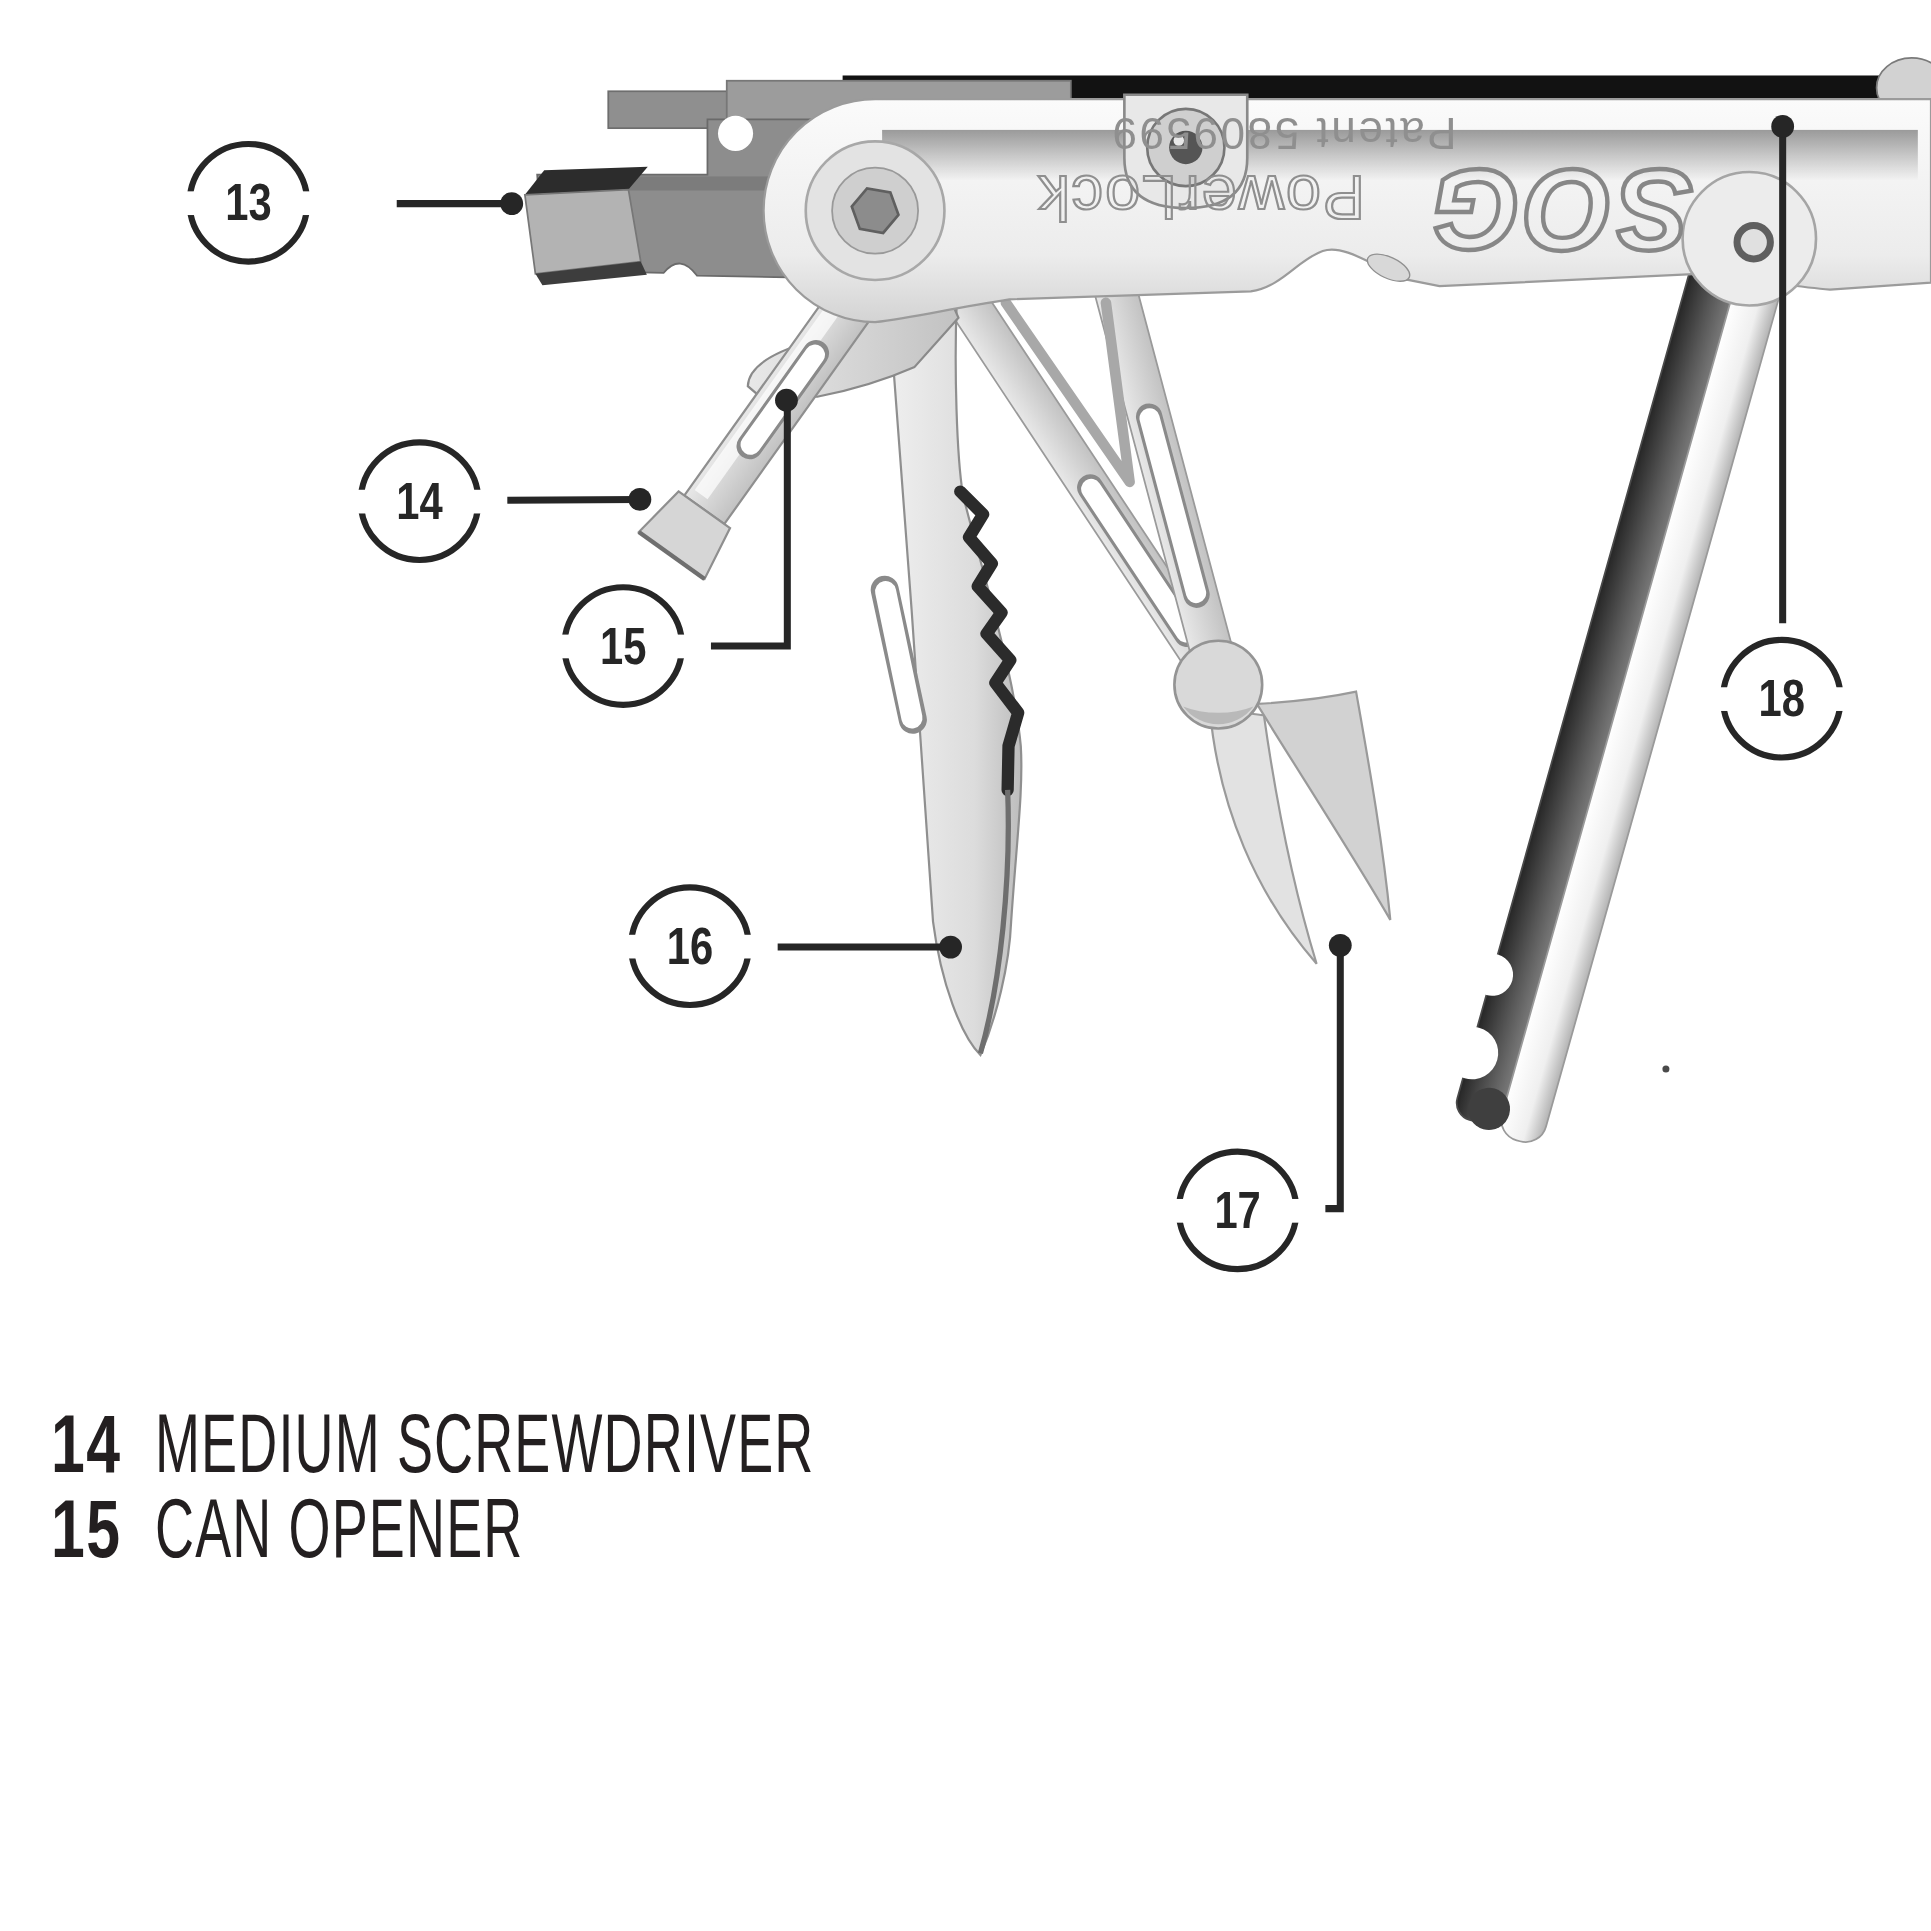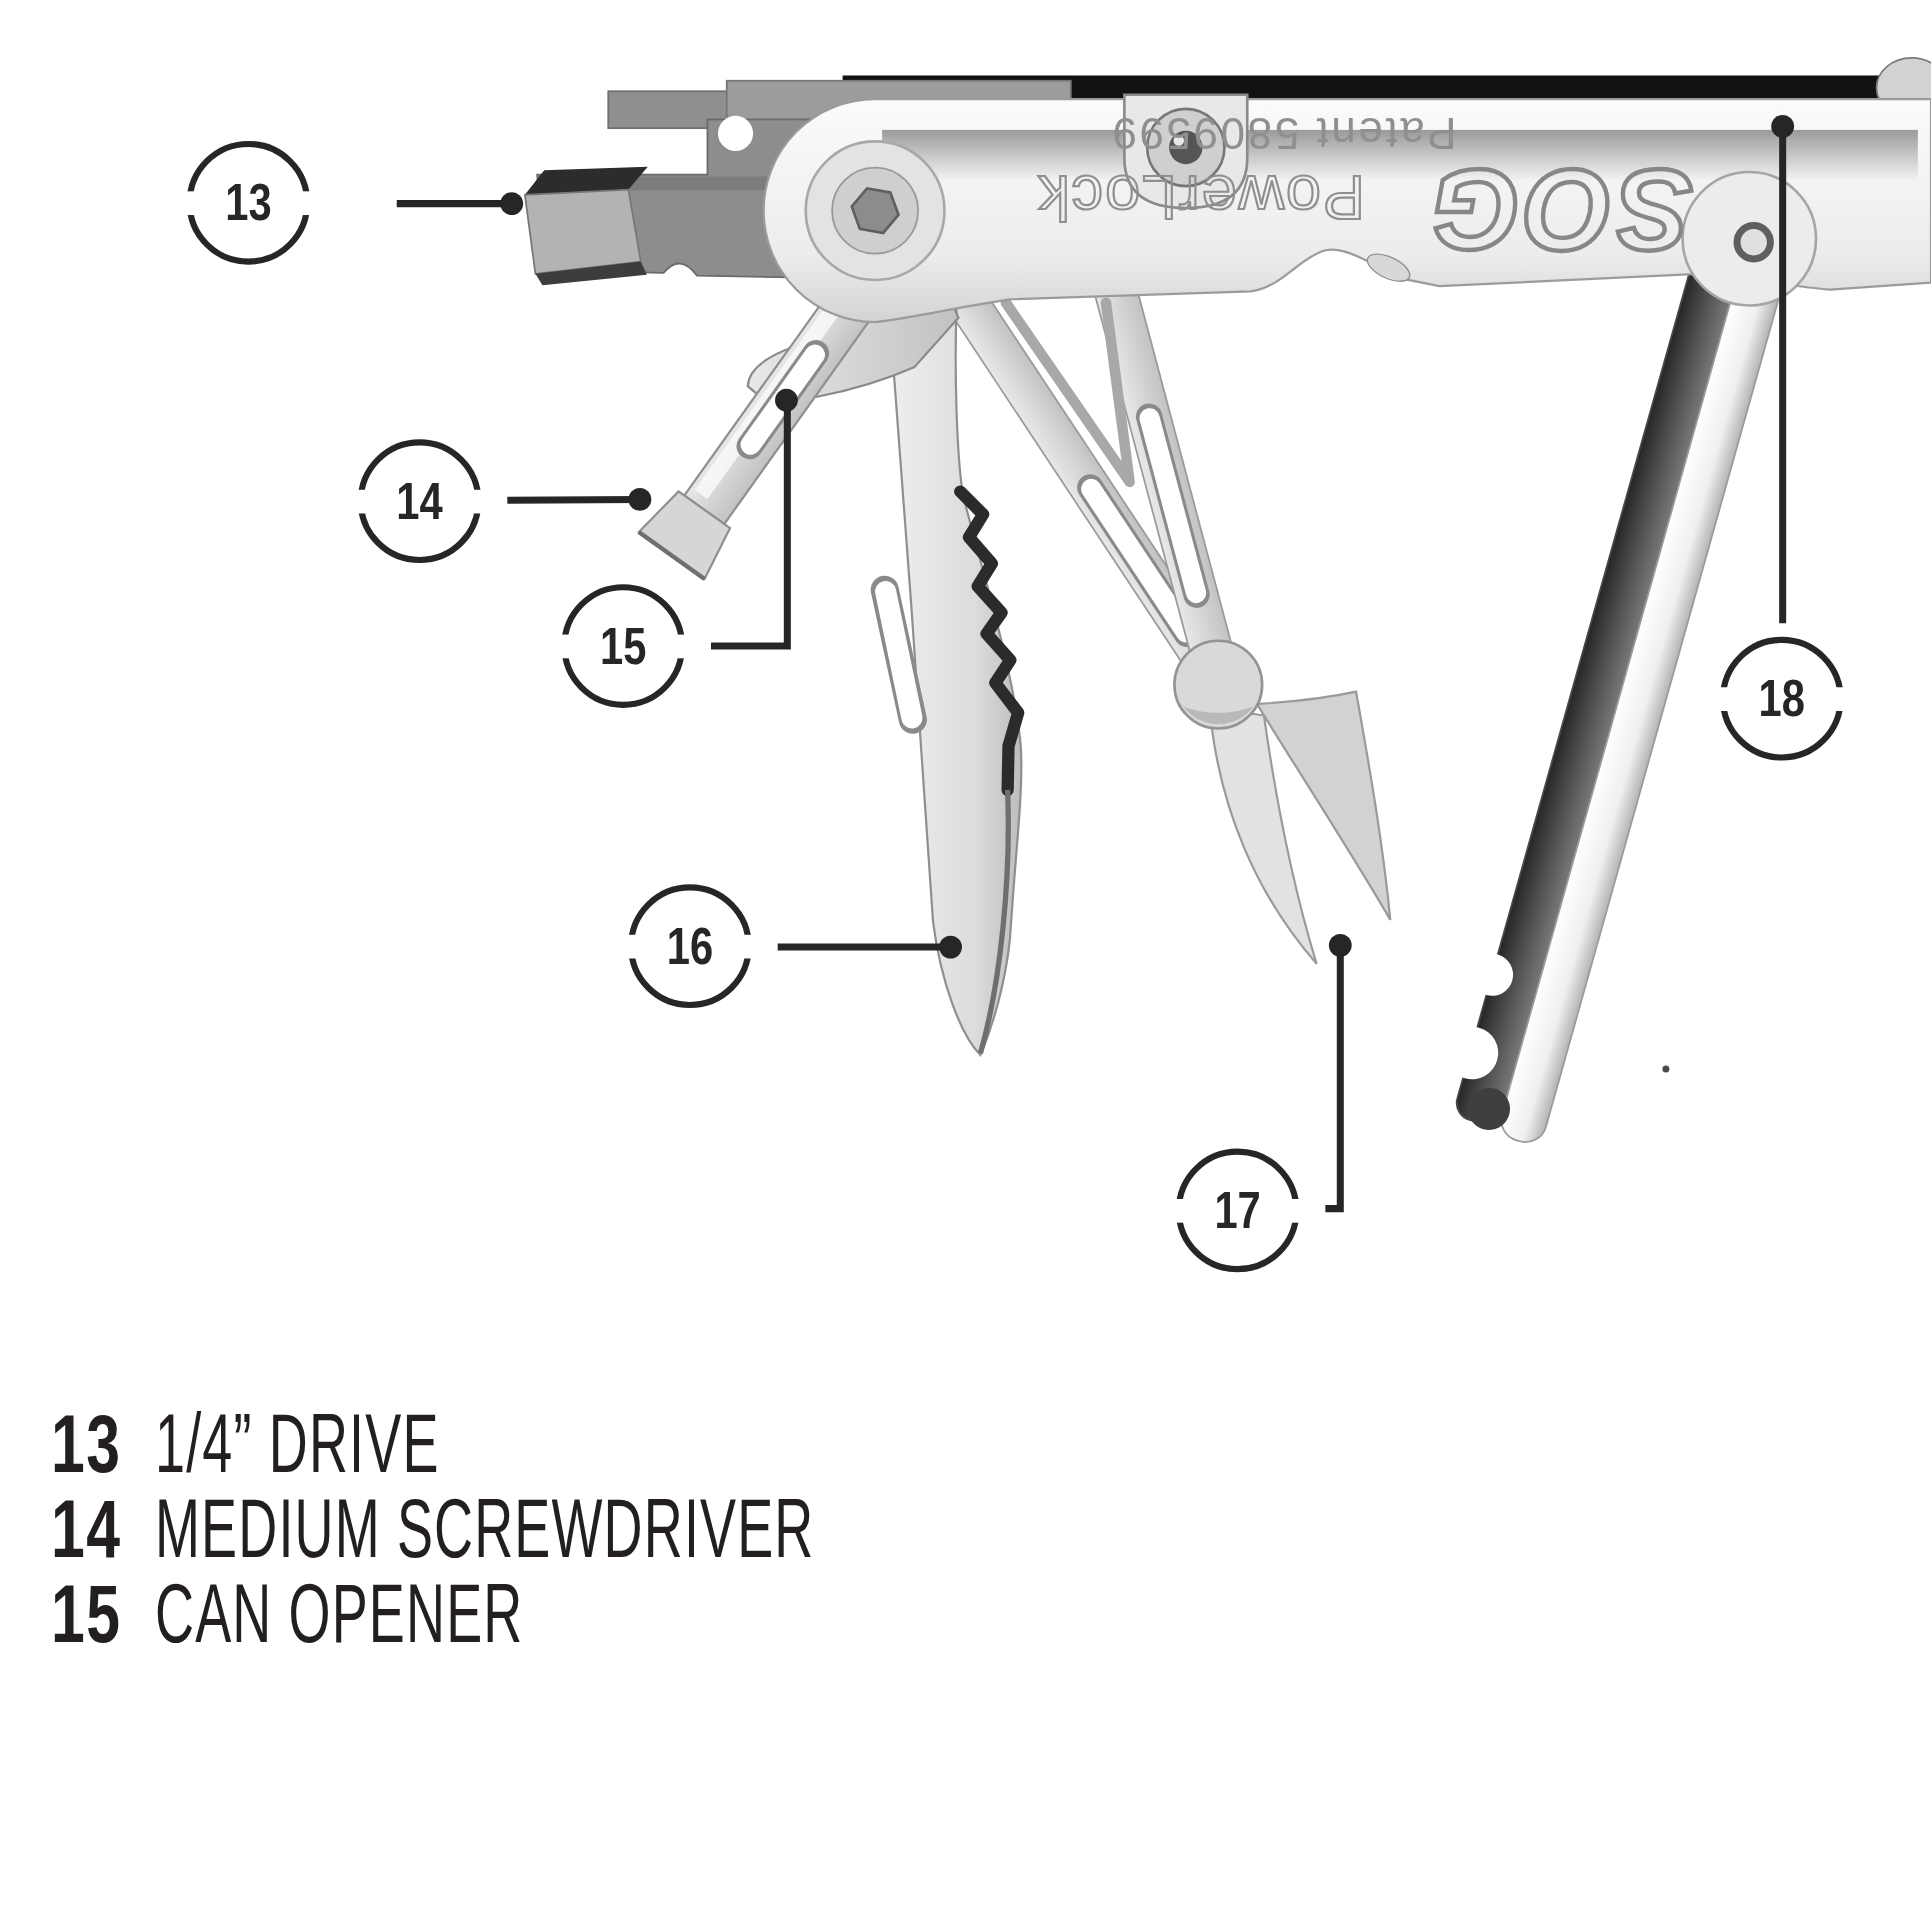--- a/index.html
+++ b/index.html
@@ -232,23 +232,20 @@
     <rect x="1952" y="783" width="22" height="27" fill="#ffffff"></rect>
         <rect x="2086" y="783" width="22" height="27" fill="#ffffff"></rect>
     <g transform="translate(2030 796)">
           <text transform="scale(0.82 1)" y="20" font-size="58" font-weight="700" fill="#262626" text-anchor="middle">18</text>
         </g>
   </g>
 </svg>
 
 <div class="legend">
   <div class="legend-row">
-    <span class="legend-num">13</span><span class="legend-lab">1/4” DRIVE</span>
-  </div>
-  <div class="legend-row">
     <span class="legend-num">14</span><span class="legend-lab">MEDIUM SCREWDRIVER</span>
   </div>
   <div class="legend-row">
     <span class="legend-num">15</span><span class="legend-lab">CAN OPENER</span>
   </div>
 </div>
 
 </div>
 
 

